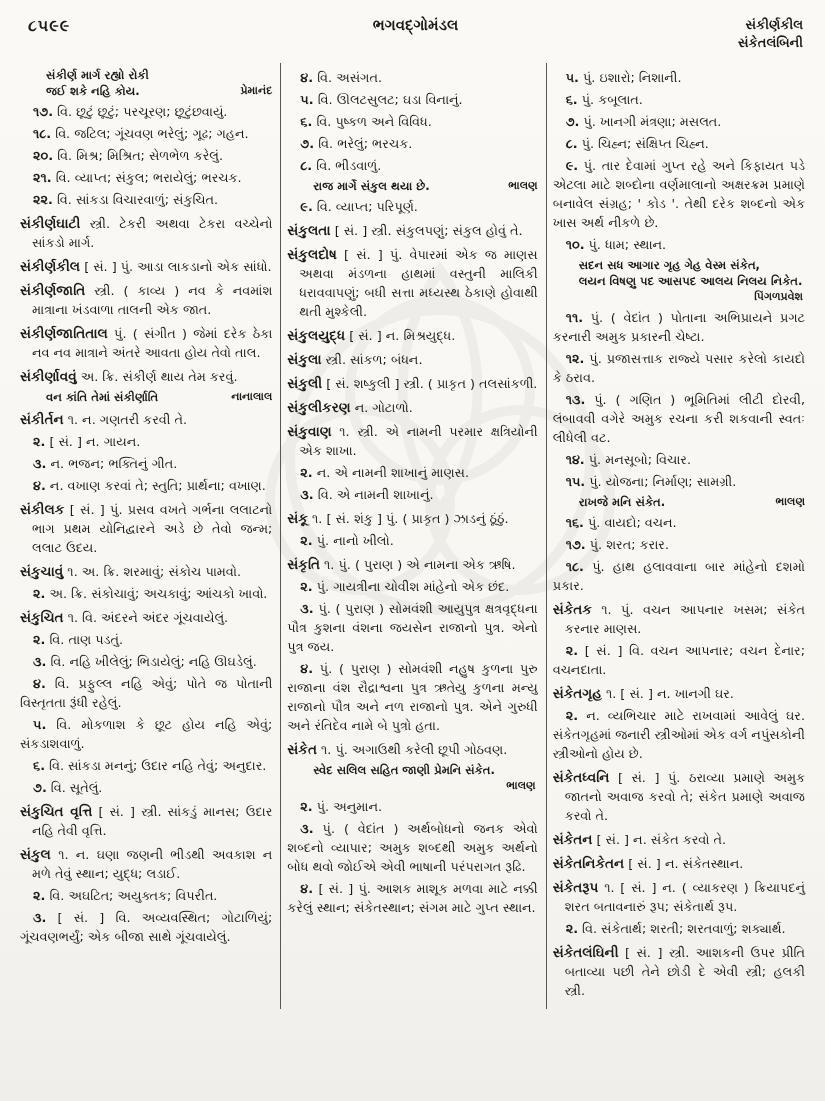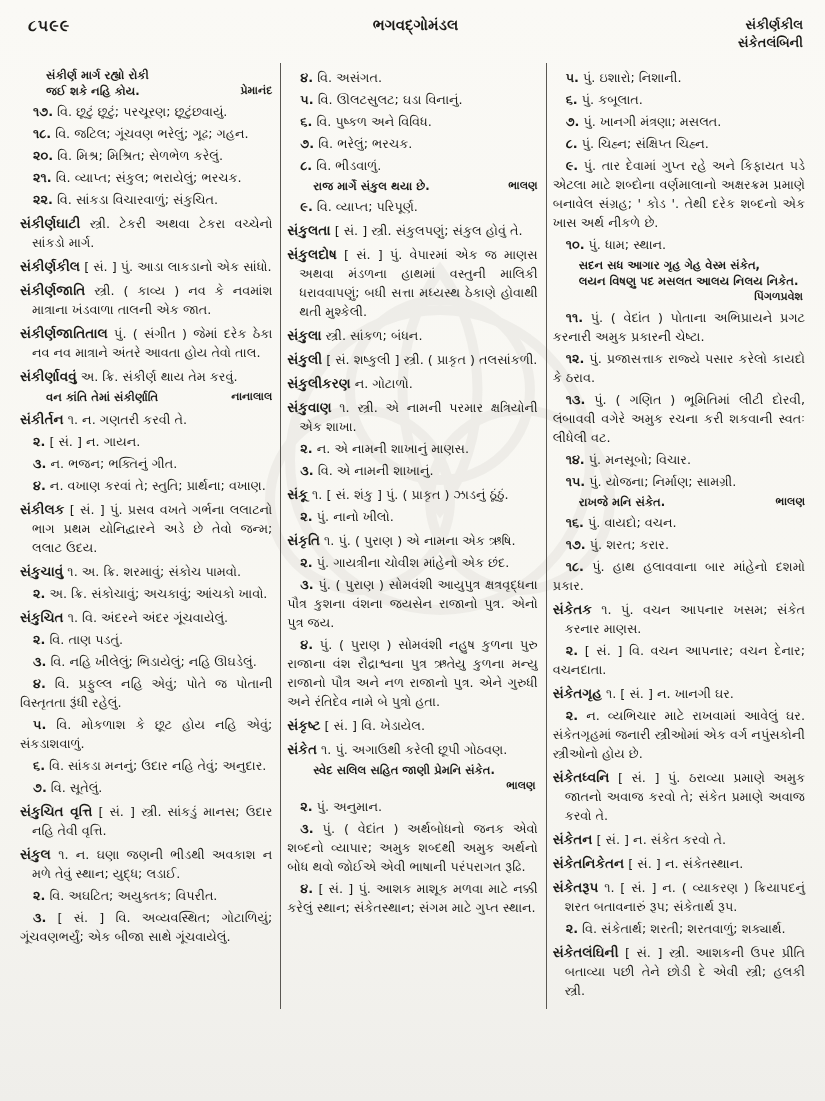--- a/index.html
+++ b/index.html
@@ -123,33 +123,33 @@
         <p class="sense"><span class="num">૮.</span> વિ. ભીડવાળું.</p>
         <div class="quote">
           <div class="qline">
             <span class="qtext">રાજ માર્ગે સંકુલ થયા છે.</span>
             <span class="qauthor">ભાલણ</span>
           </div>
         </div>
         <p class="sense"><span class="num">૯.</span> વિ. વ્યાપ્ત; પરિપૂર્ણ.</p>
         <p class="entry"><b>સંકુલતા</b> [ સં. ] સ્ત્રી. સંકુલપણું; સંકુલ હોવું તે.</p>
         <p class="entry"><b>સંકુલદોષ</b> [ સં. ] પું. વેપારમાં એક જ માણસ અથવા મંડળના હાથમાં વસ્તુની માલિકી ધરાવવાપણું; બધી સત્તા મધ્યસ્થ ઠેકાણે હોવાથી થતી મુશ્કેલી.</p>
+        <p class="entry"><b>સંકુલયુદ્ધ</b> [ સં. ] ન. મિશ્રયુદ્ધ.</p>
         <p class="entry"><b>સંકુલા</b> સ્ત્રી. સાંકળ; બંધન.</p>
         <p class="entry"><b>સંકુલી</b> [ સં. શષ્કુલી ] સ્ત્રી. ( પ્રાકૃત ) તલસાંકળી.</p>
         <p class="entry"><b>સંકુલીકરણ</b> ન. ગોટાળો.</p>
         <p class="entry"><b>સંકુવાણ</b> ૧. સ્ત્રી. એ નામની પરમાર ક્ષત્રિયોની એક શાખા.</p>
         <p class="sense"><span class="num">૨.</span> ન. એ નામની શાખાનું માણસ.</p>
         <p class="sense"><span class="num">૩.</span> વિ. એ નામની શાખાનું.</p>
         <p class="entry"><b>સંકૂ</b> ૧. [ સં. શંકુ ] પું. ( પ્રાકૃત ) ઝાડનું ઠૂંઠું.</p>
         <p class="sense"><span class="num">૨.</span> પું. નાનો ખીલો.</p>
         <p class="entry"><b>સંકૃતિ</b> ૧. પું. ( પુરાણ ) એ નામના એક ઋષિ.</p>
         <p class="sense"><span class="num">૨.</span> પું. ગાયત્રીના ચોવીશ માંહેનો એક છંદ.</p>
         <p class="sense"><span class="num">૩.</span> પું. ( પુરાણ ) સોમવંશી આયુપુત્ર ક્ષત્રવૃદ્ધના પૌત્ર કુશના વંશના જયસેન રાજાનો પુત્ર. એનો પુત્ર જય.</p>
         <p class="sense"><span class="num">૪.</span> પું. ( પુરાણ ) સોમવંશી નહુષ કુળના પુરુ રાજાના વંશ રૌદ્રાશ્વના પુત્ર ઋતેયુ કુળના મન્યુ રાજાનો પૌત્ર અને નળ રાજાનો પુત્ર. એને ગુરુધી અને રંતિદેવ નામે બે પુત્રો હતા.</p>
-        <p class="entry"><b>સંકૃષ્ટ</b> [ સં. ] વિ. ખેડાયેલ.</p>
         <p class="entry"><b>સંકેત</b> ૧. પું. અગાઉથી કરેલી છૂપી ગોઠવણ.</p>
         <div class="quote">
           <div class="qline">
             <span class="qtext">સ્વેદ સલિલ સહિત જાણી પ્રેમનિ સંકેત.</span>
           </div>
           <div class="qauthor-row">ભાલણ</div>
         </div>
         <p class="sense"><span class="num">૨.</span> પું. અનુમાન.</p>
         <p class="sense"><span class="num">૩.</span> પું. ( વેદાંત ) અર્થબોધનો જનક એવો શબ્દનો વ્યાપાર; અમુક શબ્દથી અમુક અર્થનો બોધ થવો જોઈએ એવી ભાષાની પરંપરાગત રૂઢિ.</p>
         <p class="sense"><span class="num">૪.</span> [ સં. ] પું. આશક માશૂક મળવા માટે નક્કી કરેલું સ્થાન; સંકેતસ્થાન; સંગમ માટે ગુપ્ત સ્થાન.</p>
@@ -159,21 +159,21 @@
         <p class="sense"><span class="num">૬.</span> પું. કબૂલાત.</p>
         <p class="sense"><span class="num">૭.</span> પું. ખાનગી મંત્રણા; મસલત.</p>
         <p class="sense"><span class="num">૮.</span> પું. ચિહ્ન; સંક્ષિપ્ત ચિહ્ન.</p>
         <p class="sense"><span class="num">૯.</span> પું. તાર દેવામાં ગુપ્ત રહે અને કિફાયત પડે એટલા માટે શબ્દોના વર્ણમાલાનો અક્ષરક્રમ પ્રમાણે બનાવેલ સંગ્રહ; ' કોડ '. તેથી દરેક શબ્દનો એક ખાસ અર્થ નીકળે છે.</p>
         <p class="sense"><span class="num">૧૦.</span> પું. ધામ; સ્થાન.</p>
         <div class="quote">
           <div class="qline">
             <span class="qtext">સદન સધ આગાર ગૃહ ગેહ વેસ્મ સંકેત,</span>
           </div>
           <div class="qline">
-            <span class="qtext">લયન વિષણુ પદ મસલત આલય નિલય નિકેત.</span>
+            <span class="qtext">લયન વિષણુ પદ આસપદ આલય નિલય નિકેત.</span>
           </div>
           <div class="qauthor-row">પિંગળપ્રવેશ</div>
         </div>
         <p class="sense"><span class="num">૧૧.</span> પું. ( વેદાંત ) પોતાના અભિપ્રાયને પ્રગટ કરનારી અમુક પ્રકારની ચેષ્ટા.</p>
         <p class="sense"><span class="num">૧૨.</span> પું. પ્રજાસત્તાક રાજ્યે પસાર કરેલો કાયદો કે ઠરાવ.</p>
         <p class="sense"><span class="num">૧૩.</span> પું. ( ગણિત ) ભૂમિતિમાં લીટી દોરવી, લંબાવવી વગેરે અમુક રચના કરી શકવાની સ્વતઃ લીધેલી વટ.</p>
         <p class="sense"><span class="num">૧૪.</span> પું. મનસૂબો; વિચાર.</p>
         <p class="sense"><span class="num">૧૫.</span> પું. યોજના; નિર્માણ; સામગ્રી.</p>
         <div class="quote">
           <div class="qline">

